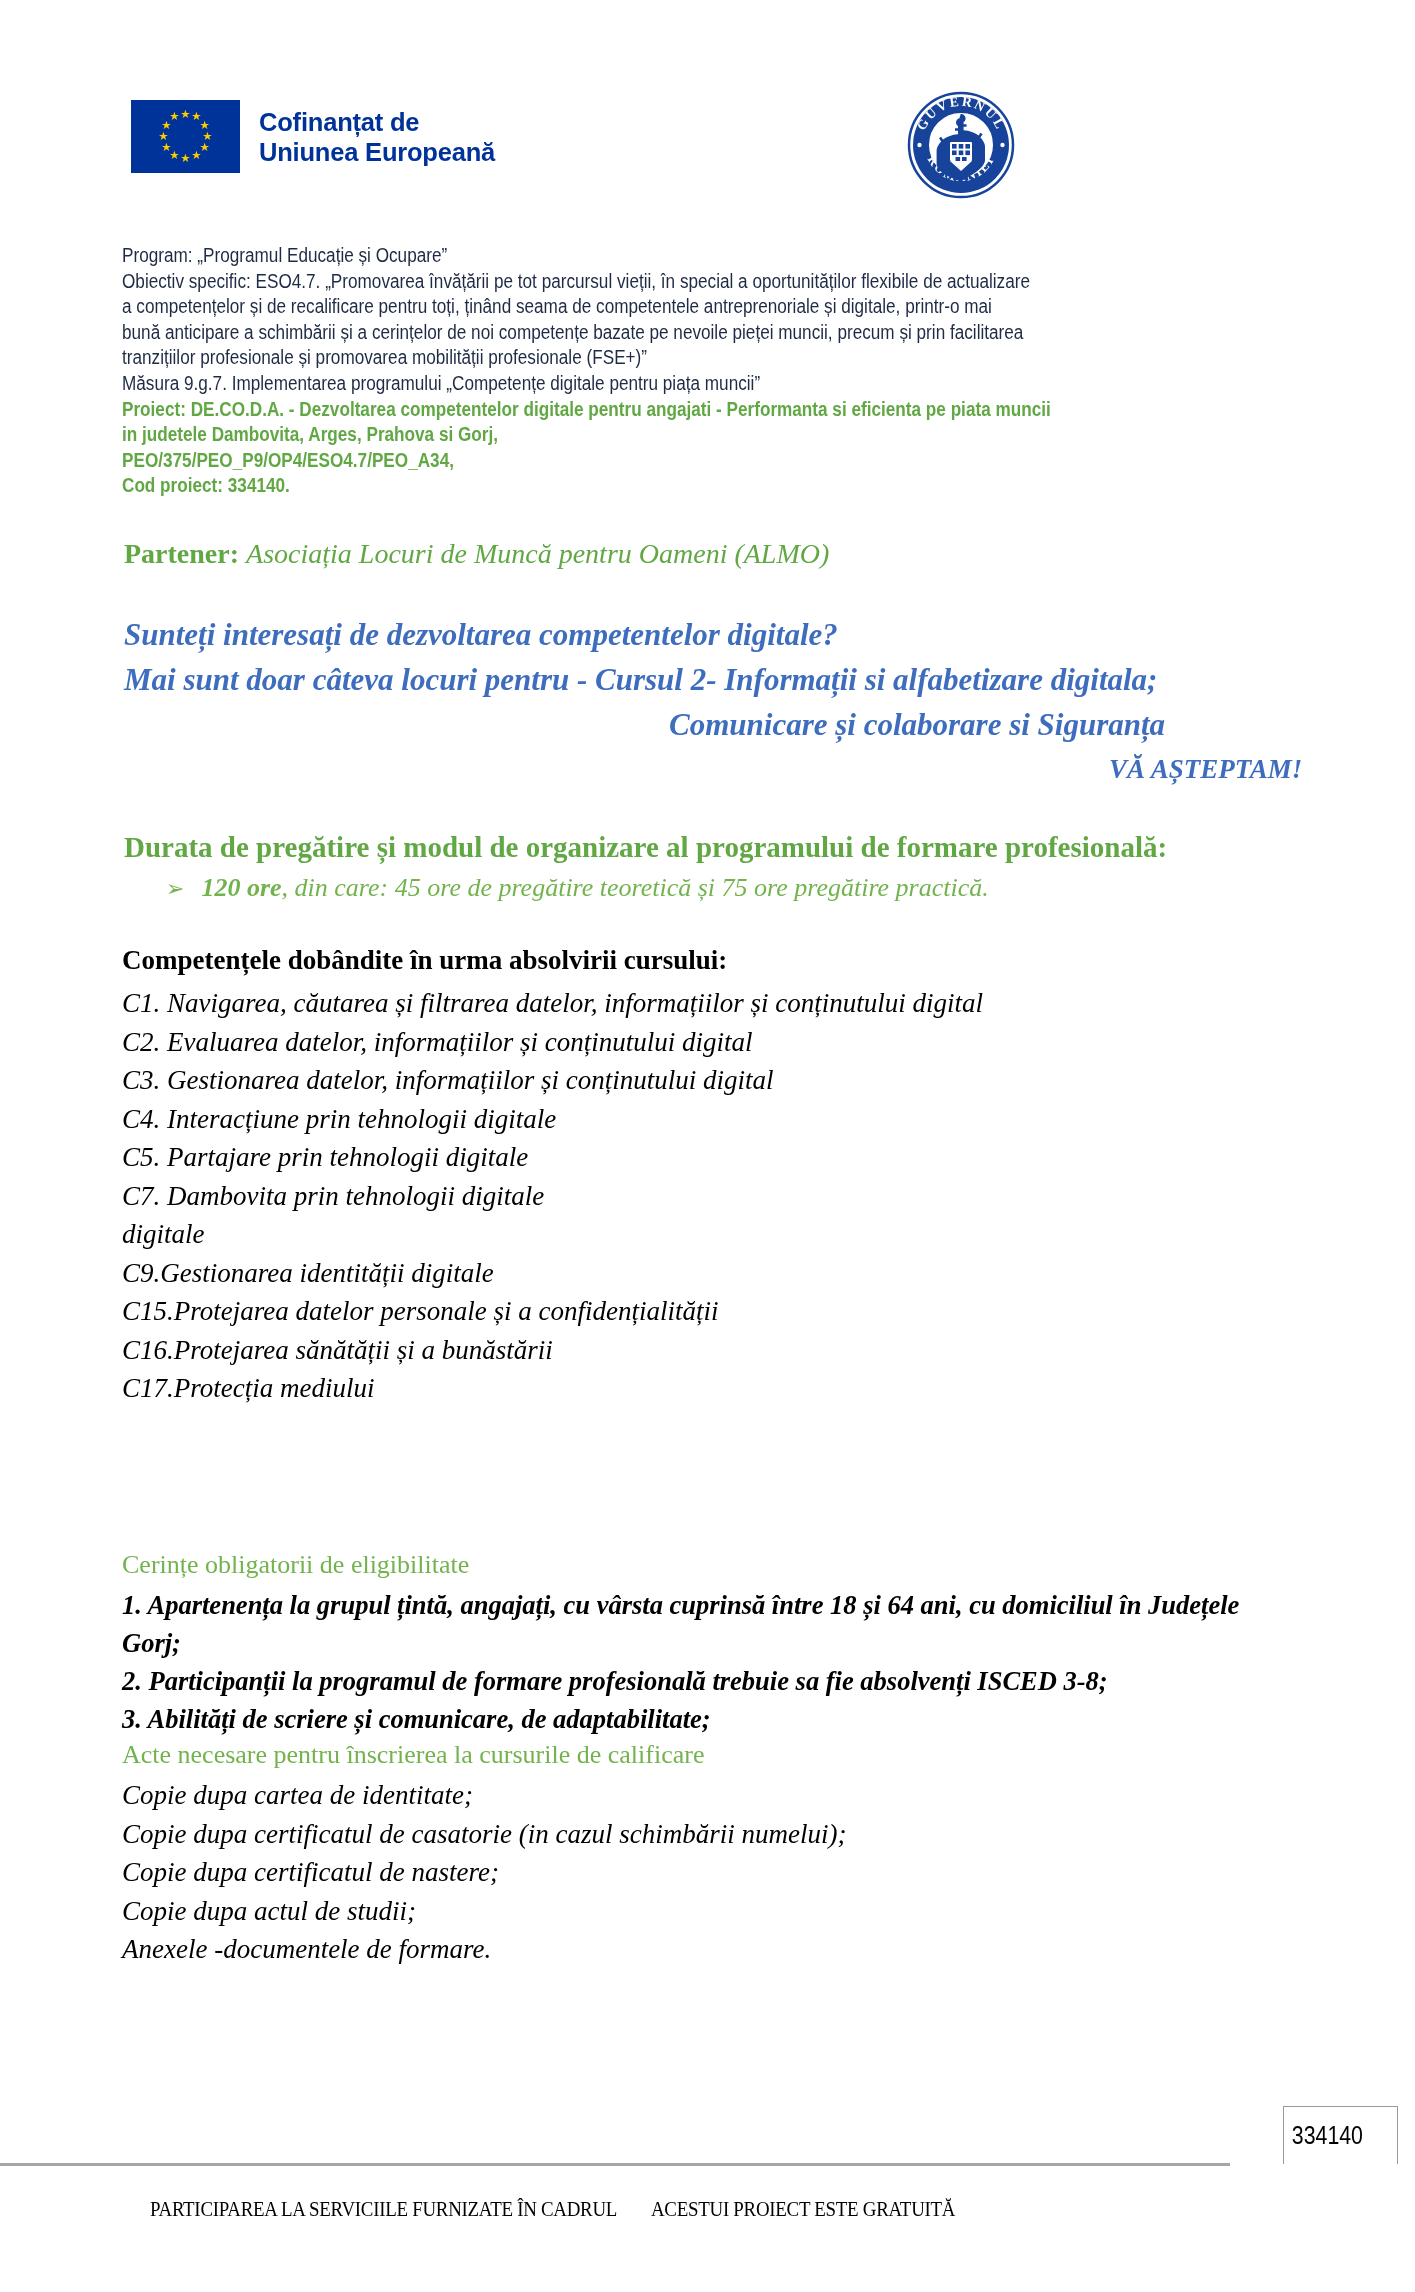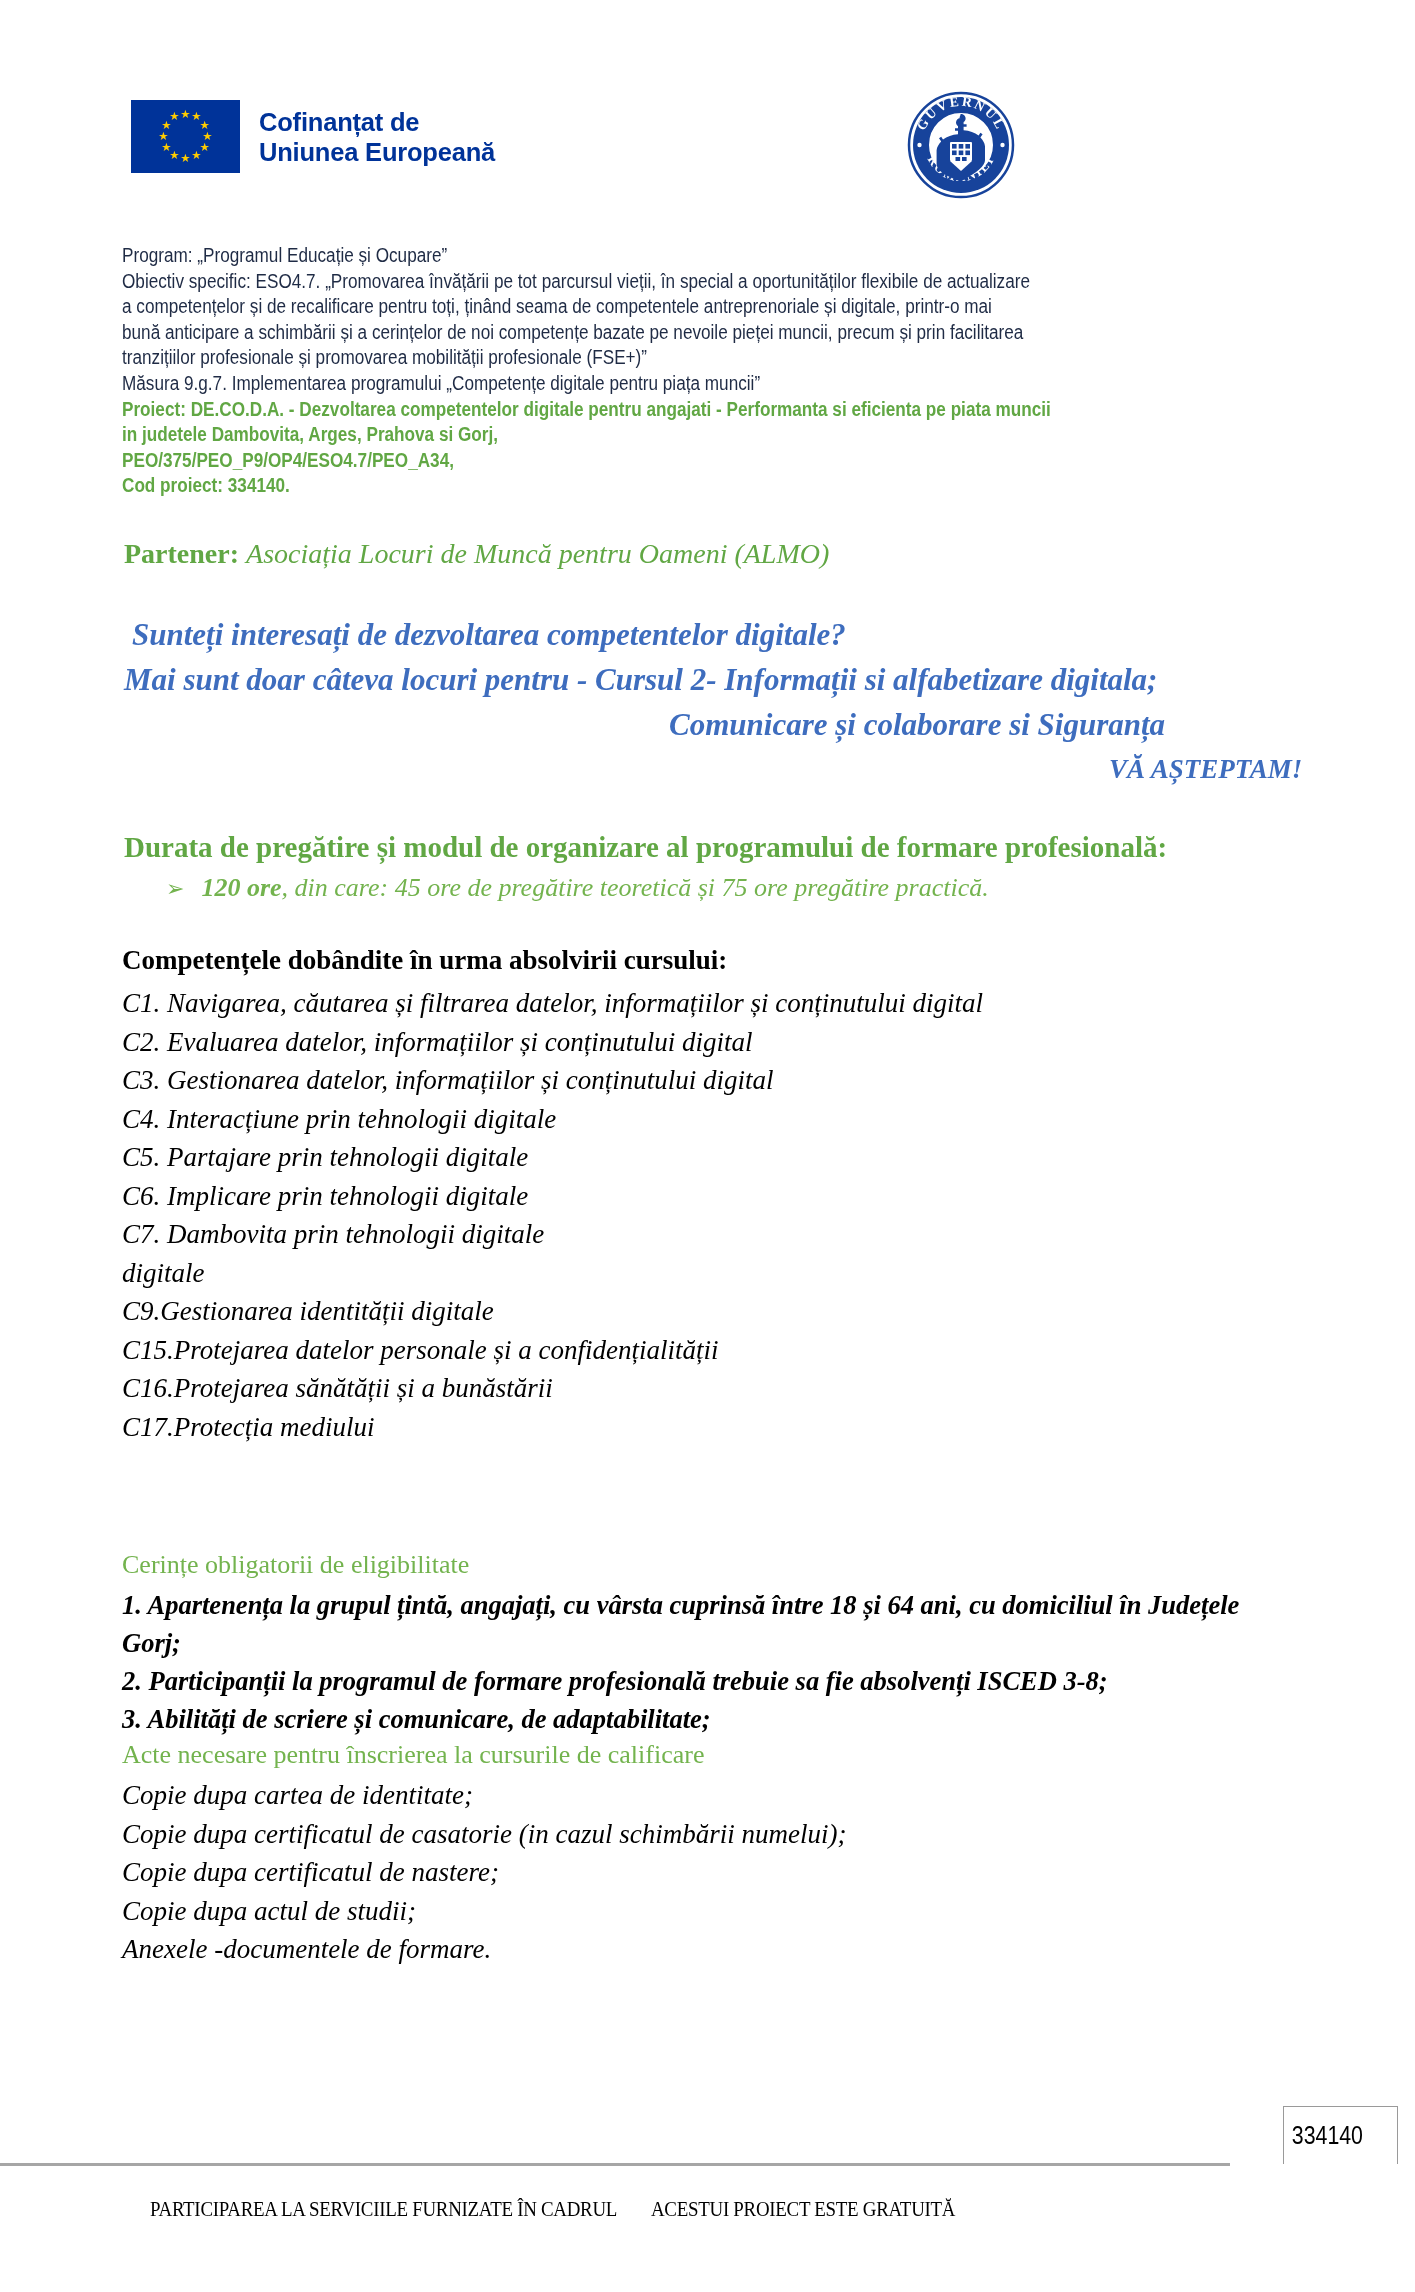--- a/index.html
+++ b/index.html
@@ -128,21 +128,21 @@
   .headline {
     left: 124px;
     top: 612px;
     width: 1200px;
     color: #3E6DBE;
     font-style: italic;
     font-weight: bold;
     font-size: 31px;
     line-height: 45px;
   }
-  .headline .l1 { display: block; text-align: left; margin-left: 8px; }
+  .headline .l1 { display: block; text-align: left; }
   .headline .l2 { display: block; text-align: left; font-style: italic; }
   .headline .l3 { display: block; text-align: left; padding-left: 545px; }
   .headline .l4 { display: block; text-align: left; padding-left: 985px; font-size: 27px; }
 
   
   .durata-h {
     left: 124px;
     top: 830px;
     font-size: 29px;
     line-height: 34px;
@@ -374,21 +374,20 @@
       <span class="txt"><b>120 ore</b><span>, din care: 45 ore de pregătire teoretică și 75 ore pregătire practică.</span></span>
     </div>
 
     <div class="blk comp-h">Competențele dobândite în urma absolvirii cursului:</div>
     <div class="blk comp-list" id="comp-list">
         <div>C1. Navigarea, căutarea și filtrarea datelor, informațiilor și conținutului digital</div>
         <div>C2. Evaluarea datelor, informațiilor și conținutului digital</div>
         <div>C3. Gestionarea datelor, informațiilor și conținutului digital</div>
         <div>C4. Interacțiune prin tehnologii digitale</div>
         <div>C5. Partajare prin tehnologii digitale</div>
-        <div>C6. Implicare prin tehnologii digitale</div>
         <div>C7. Dambovita prin tehnologii digitale</div>
         <div>digitale</div>
         <div>C9.Gestionarea identității digitale</div>
         <div>C15.Protejarea datelor personale și a confidențialității</div>
         <div>C16.Protejarea sănătății și a bunăstării</div>
         <div>C17.Protecția mediului</div>
       </div>
 
     <div class="blk cerinte-h">Cerințe obligatorii de eligibilitate</div>
     <div class="blk cerinte-list" id="req-list">

